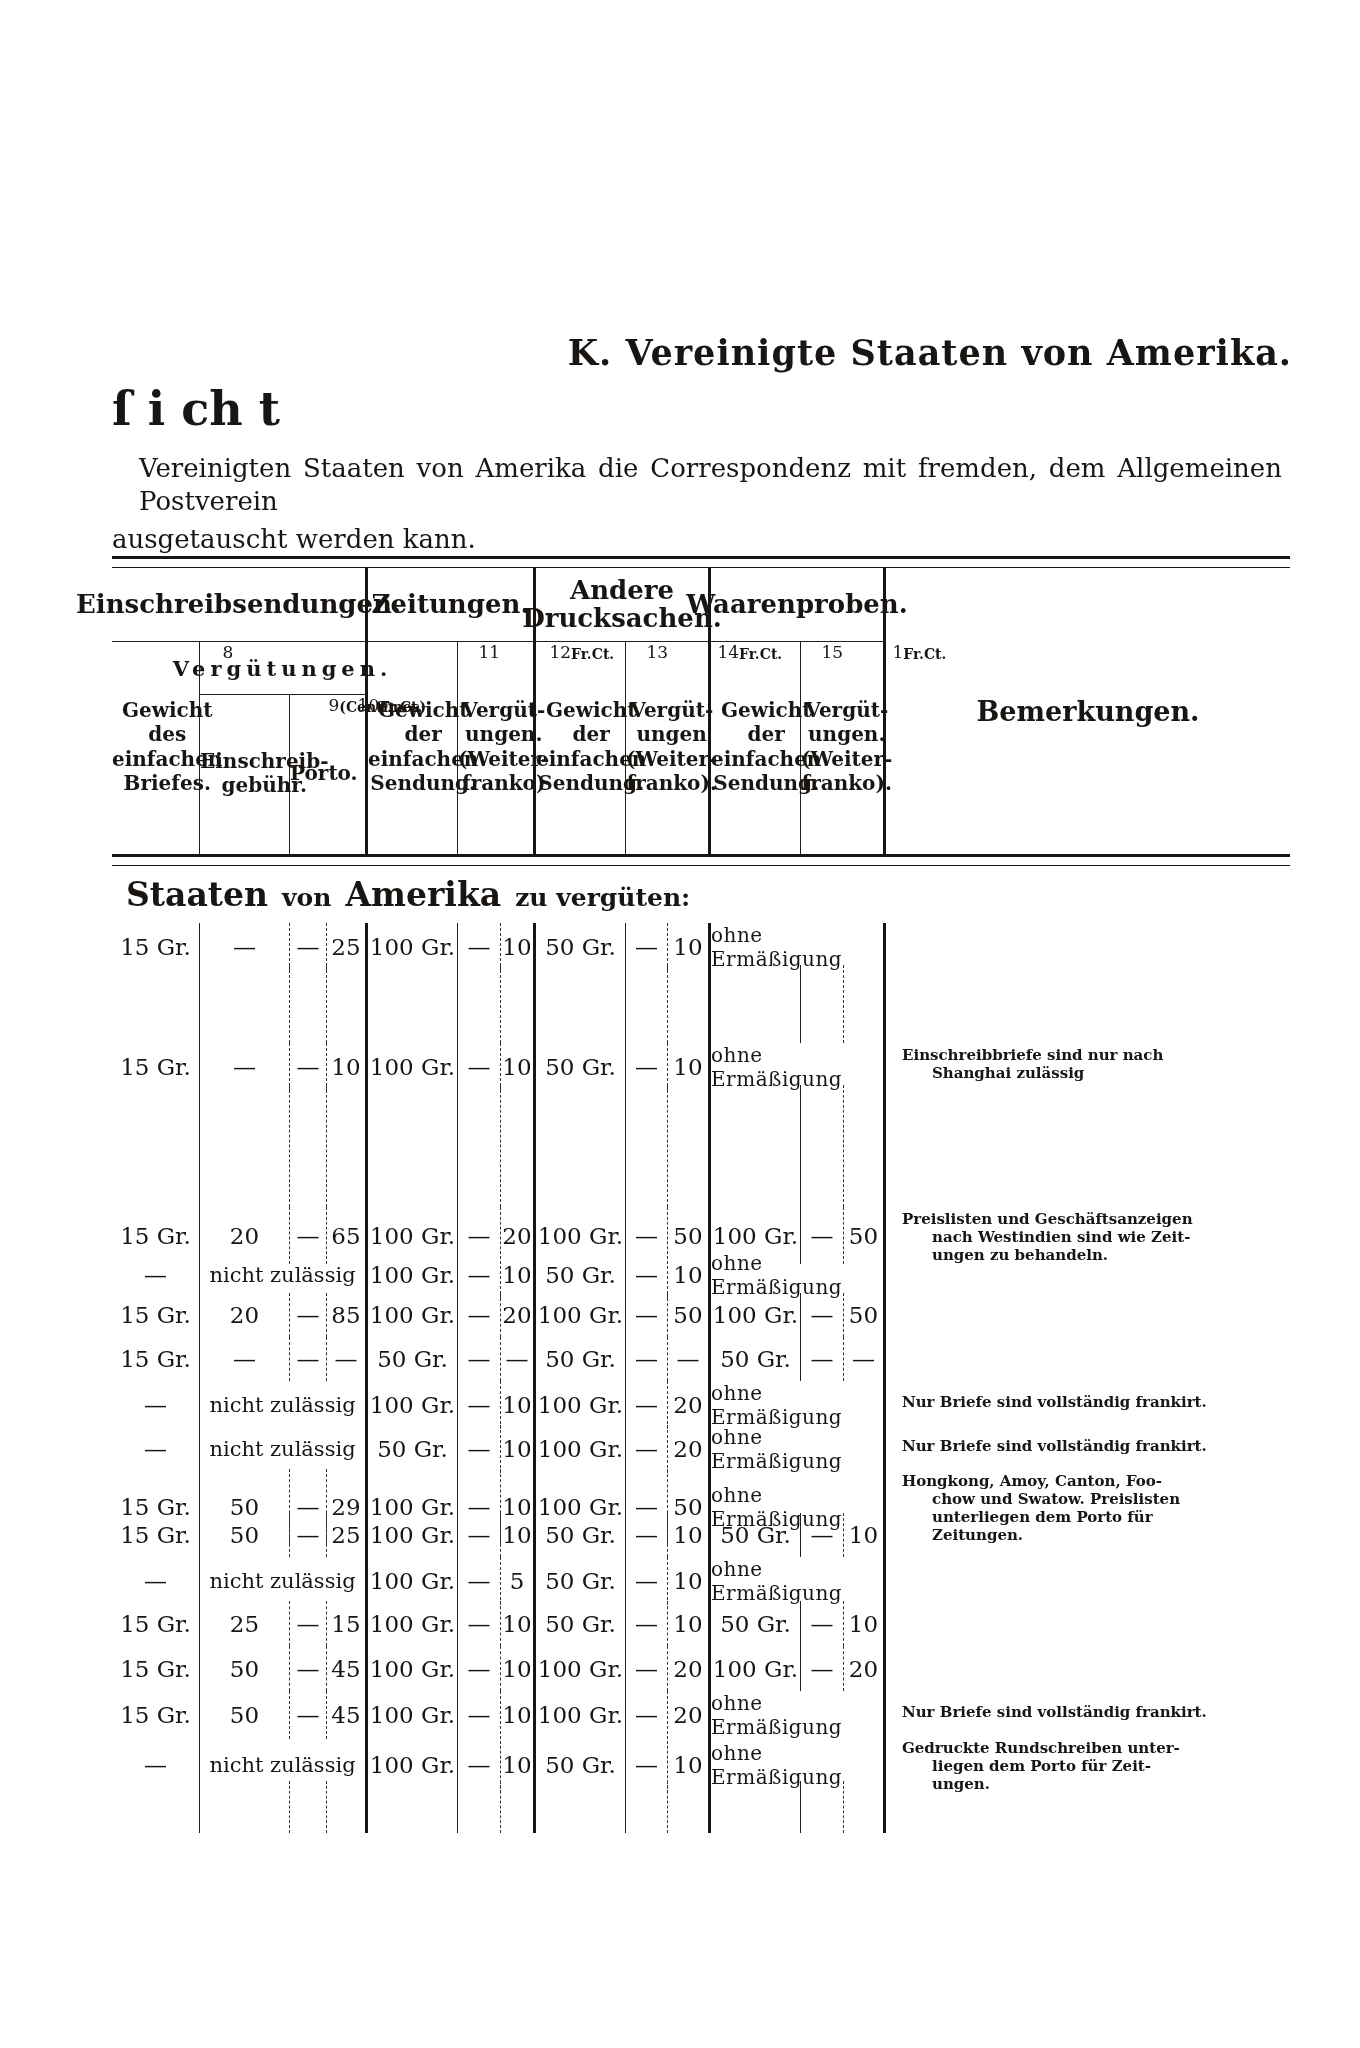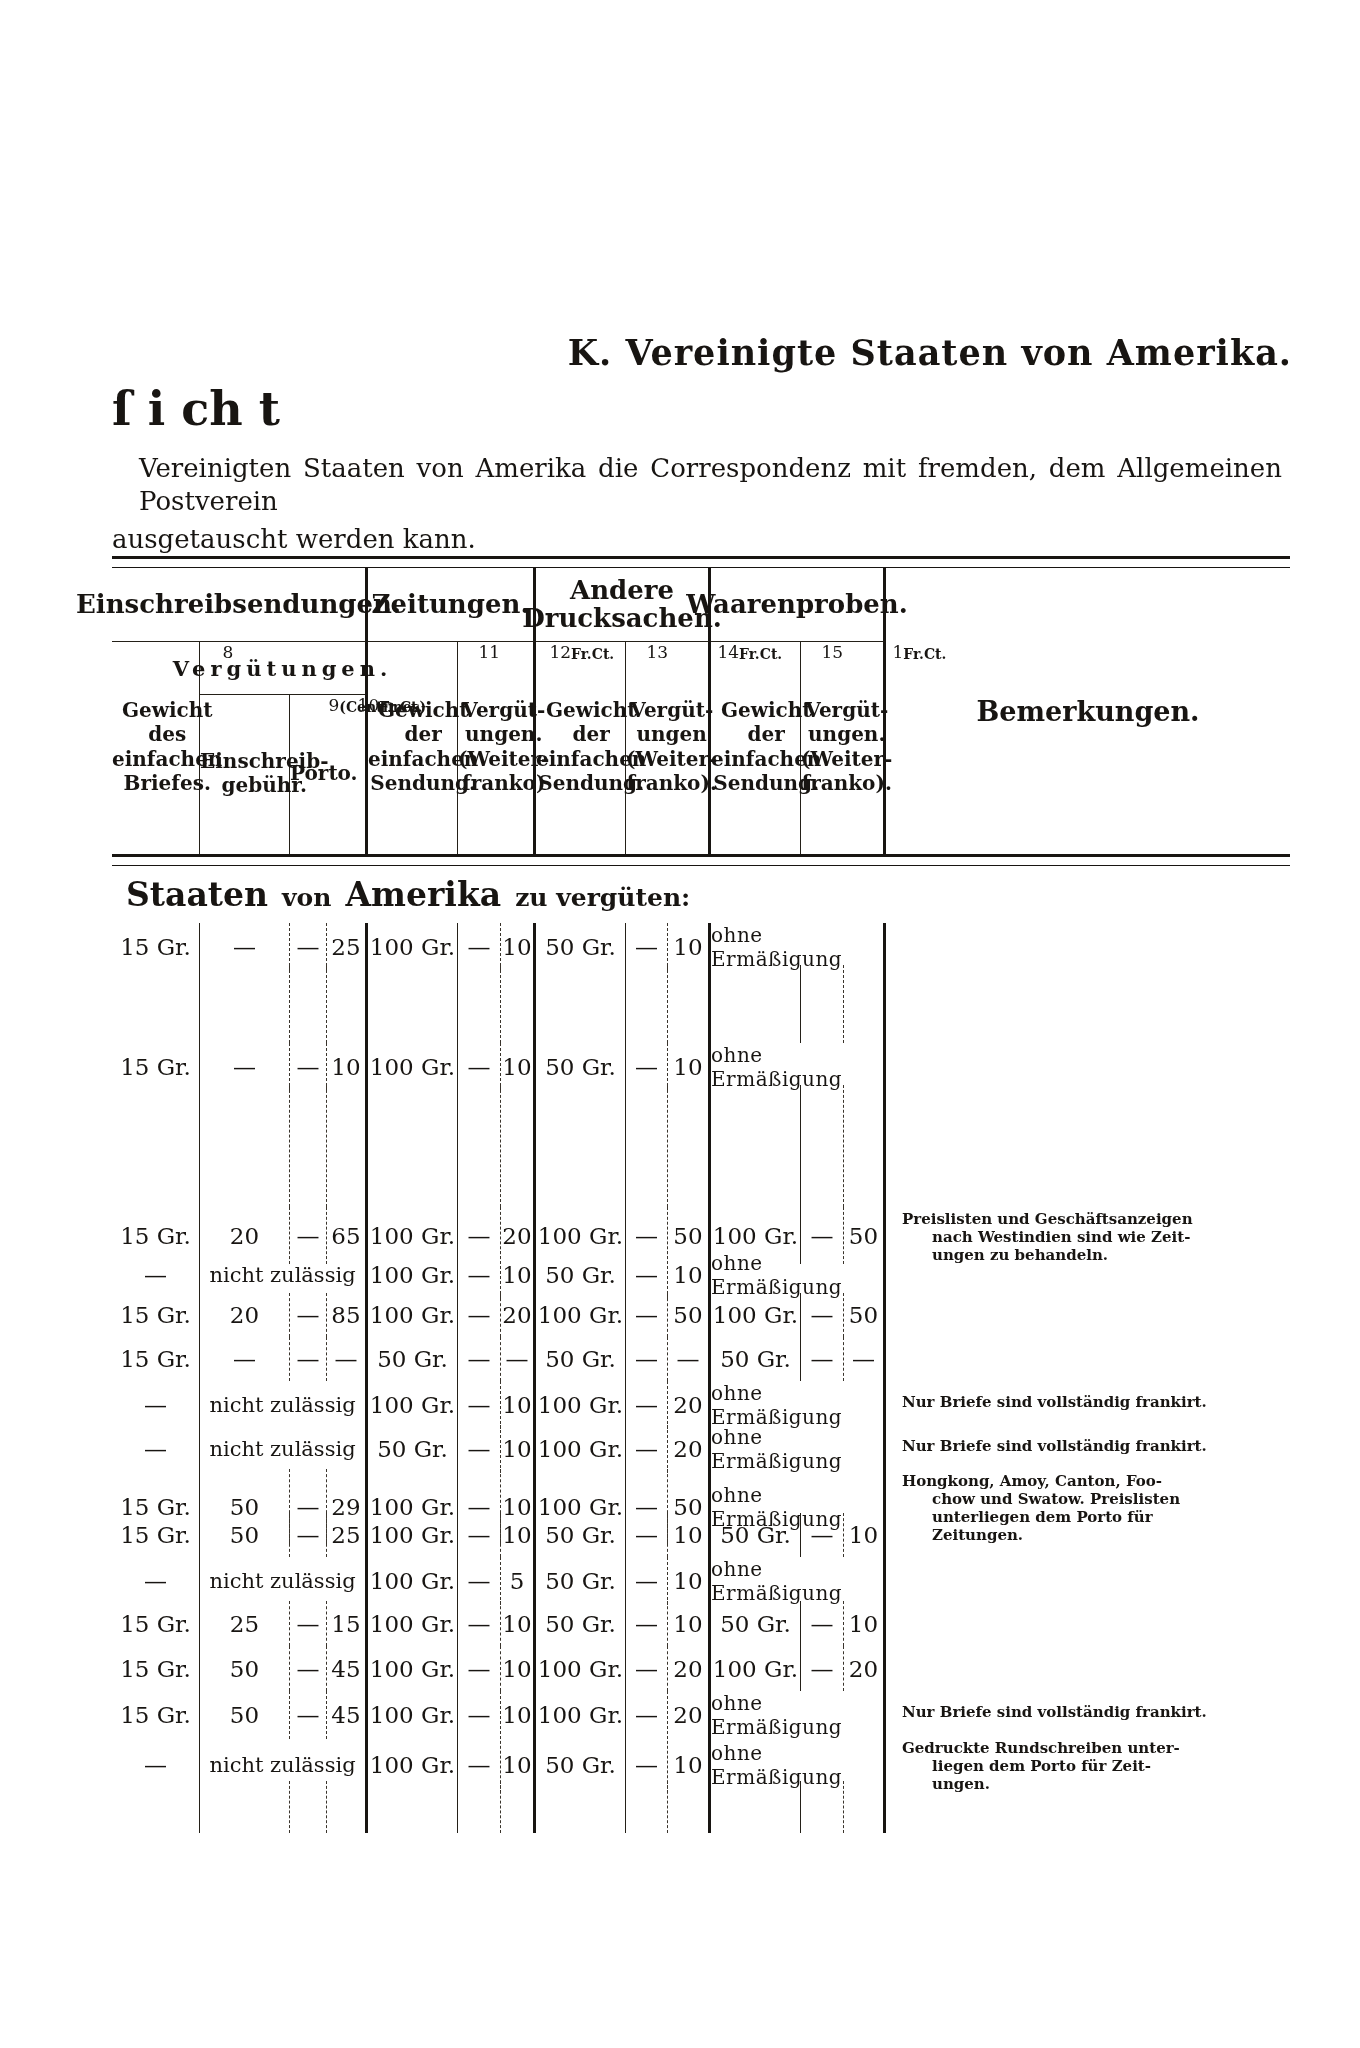--- a/index.html
+++ b/index.html
@@ -216,20 +216,22 @@
           <div class="dc c-v b-dash">—</div>
           <div class="dc c-v b-dash">—</div>
           <div class="dc c-v b-heavy">10</div>
           <div class="dc c-w b-solid">100 Gr.</div>
           <div class="dc c-v b-dash">—</div>
           <div class="dc c-v b-heavy">10</div>
           <div class="dc c-w b-solid">50 Gr.</div>
           <div class="dc c-v b-dash">—</div>
           <div class="dc c-v b-heavy">10</div>
           <div class="dc c-oe b-heavy" style="grid-column: span 3;">ohne Ermäßigung</div>
+          <div class="dc c-note multi">Einschreibbriefe sind nur nach
+Shanghai zulässig</div>
         </div>
         <div class="drow" style="height: 122px;">
           <div class="dc b-solid"></div>
           <div class="dc b-dash"></div>
           <div class="dc b-dash"></div>
           <div class="dc b-heavy"></div>
           <div class="dc b-solid"></div>
           <div class="dc b-dash"></div>
           <div class="dc b-heavy"></div>
           <div class="dc b-solid"></div>

